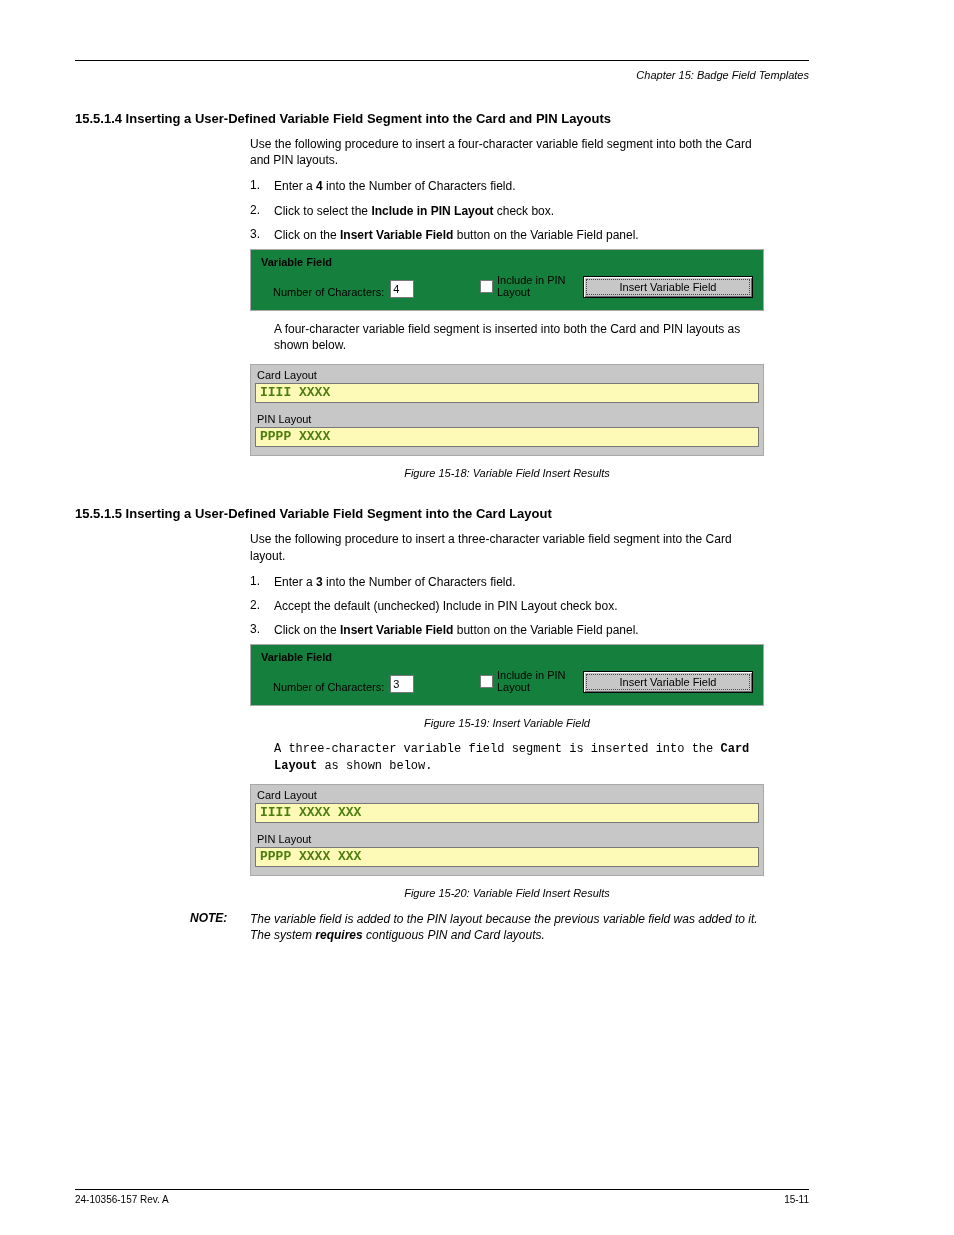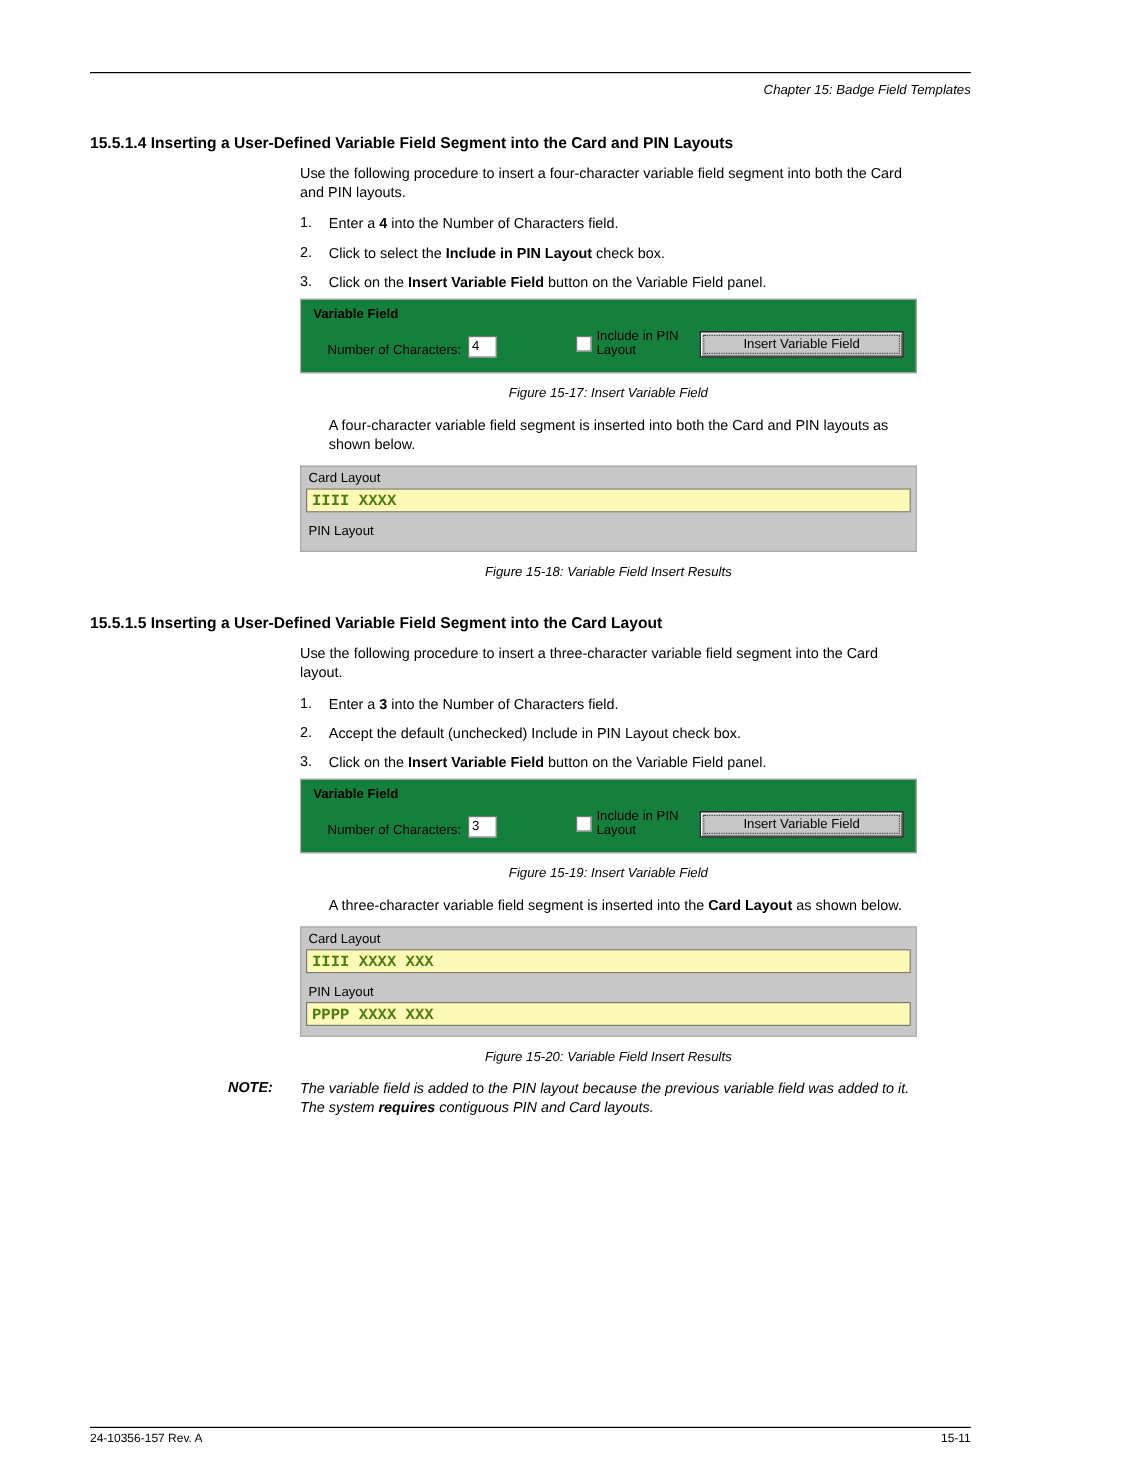--- a/index.html
+++ b/index.html
@@ -203,29 +203,29 @@
           <input class="small-input" value="4" style="">
           <div class="checkbox-wrap">
             <span class="win-checkbox"></span>
             <span class="checkbox-label">Include in PIN Layout</span>
           </div>
           <span class="win-button">Insert  Variable Field</span>
         </div>
       </div>
     </div>
 
-    <div class="body-text italic" style="text-align:center;font-style:italic;font-size:11px;">Figure 15-17:  Insert Variable Field</div>
 
     <div class="body-text" style="margin-left:24px;">A four-character variable field segment is inserted into both the Card and PIN layouts as shown below.</div>
 
     <div class="layout-panel">
       <div class="layout-label">Card Layout</div>
       <div class="layout-box">IIII XXXX</div>
       <div class="layout-spacer"></div>
       <div class="layout-label">PIN Layout</div>
+      <div class="layout-box">PPPP XXXX</div>
     </div>
 
     <div class="body-text italic" style="text-align:center;font-style:italic;font-size:11px;">Figure 15-18:  Variable Field Insert Results</div>
   </div>
 
   <div class="heading5">15.5.1.5  Inserting a User-Defined Variable Field Segment into the Card Layout</div>
 
   <div class="indent-block">
     <div class="body-text">Use the following procedure to insert a three-character variable field segment into the Card layout.</div>
 
@@ -258,21 +258,21 @@
             <span class="win-checkbox"></span>
             <span class="checkbox-label">Include in PIN Layout</span>
           </div>
           <span class="win-button">Insert  Variable Field</span>
         </div>
       </div>
     </div>
 
     <div class="body-text italic" style="text-align:center;font-style:italic;font-size:11px;">Figure 15-19:  Insert Variable Field</div>
 
-    <div class="body-text" style="margin-left:24px;">
+    <div class="body-text" style="margin-left:24px;font-family:Liberation Mono, monospace;">
       <span>A three-character variable field segment is inserted into the </span><span class="bold">Card Layout</span><span> as shown below.</span>
     </div>
 
     <div class="layout-panel">
       <div class="layout-label">Card Layout</div>
       <div class="layout-box">IIII XXXX XXX</div>
       <div class="layout-spacer"></div>
       <div class="layout-label">PIN Layout</div>
       <div class="layout-box">PPPP XXXX XXX</div>
     </div>

